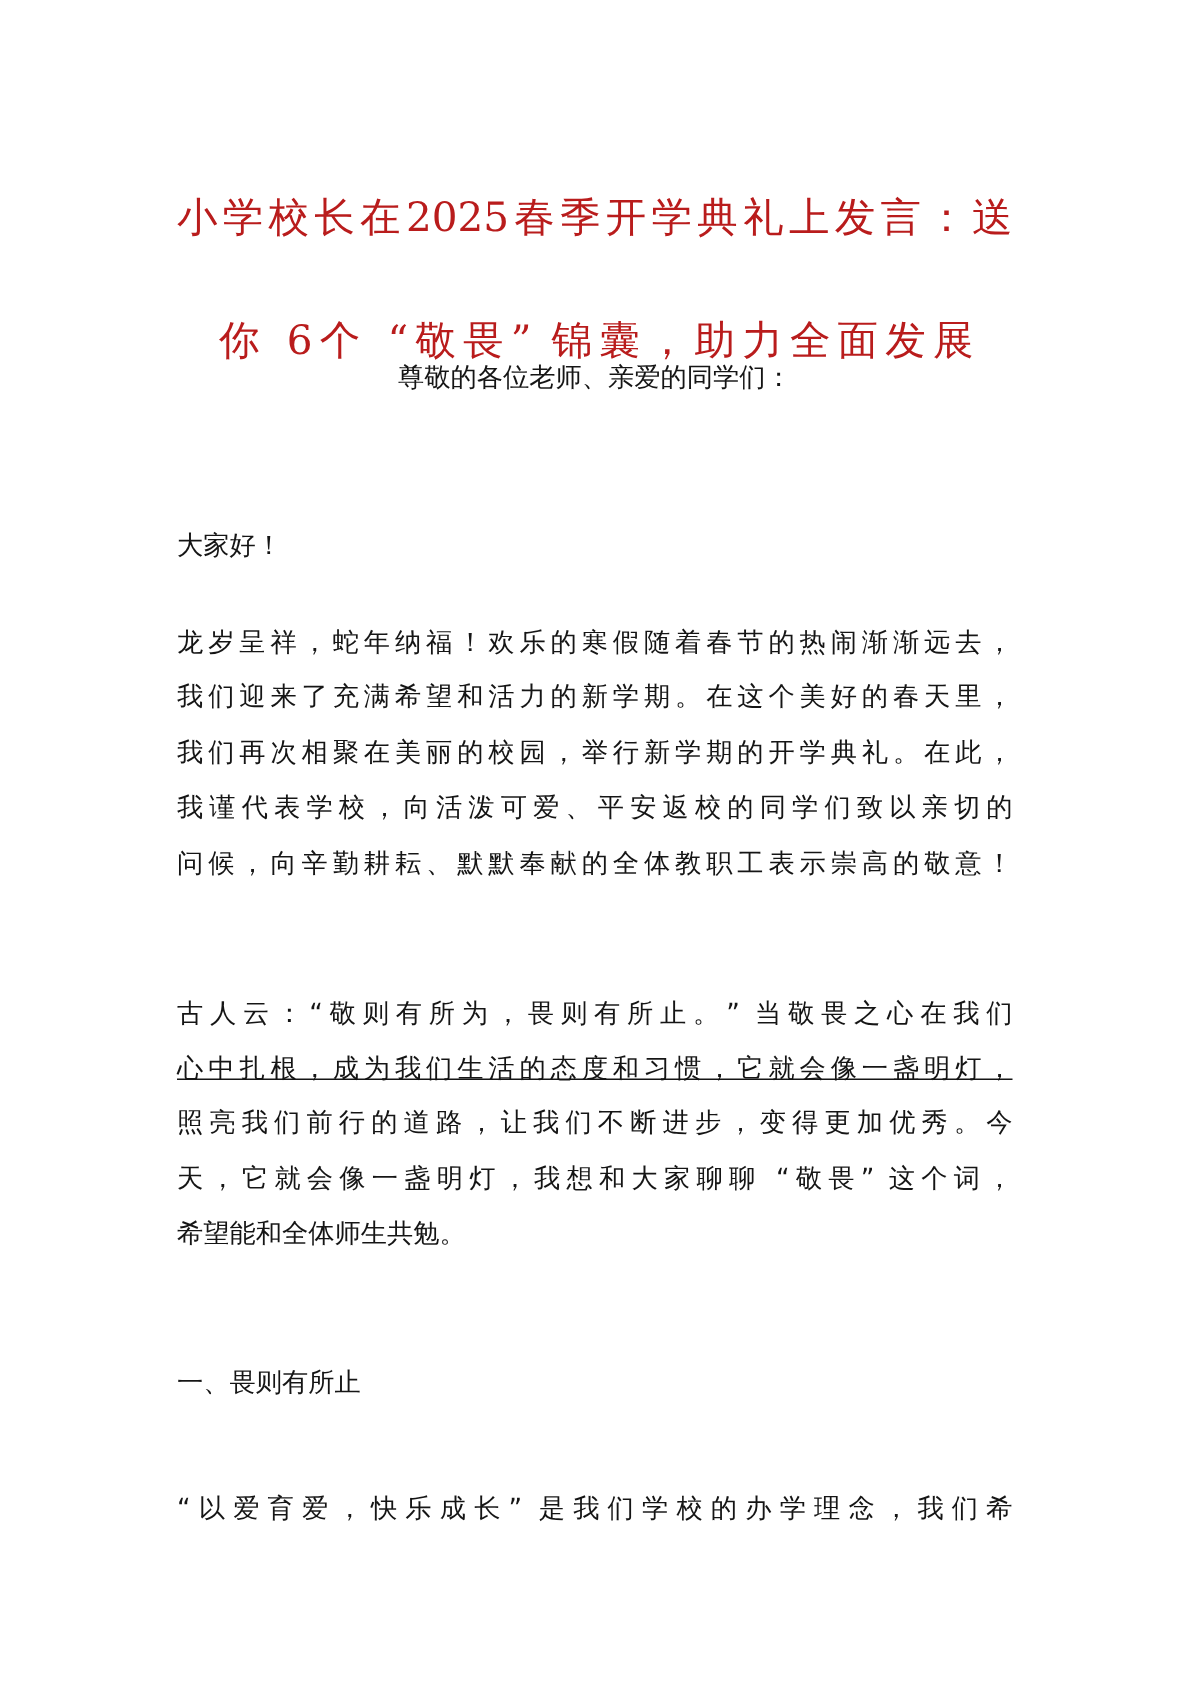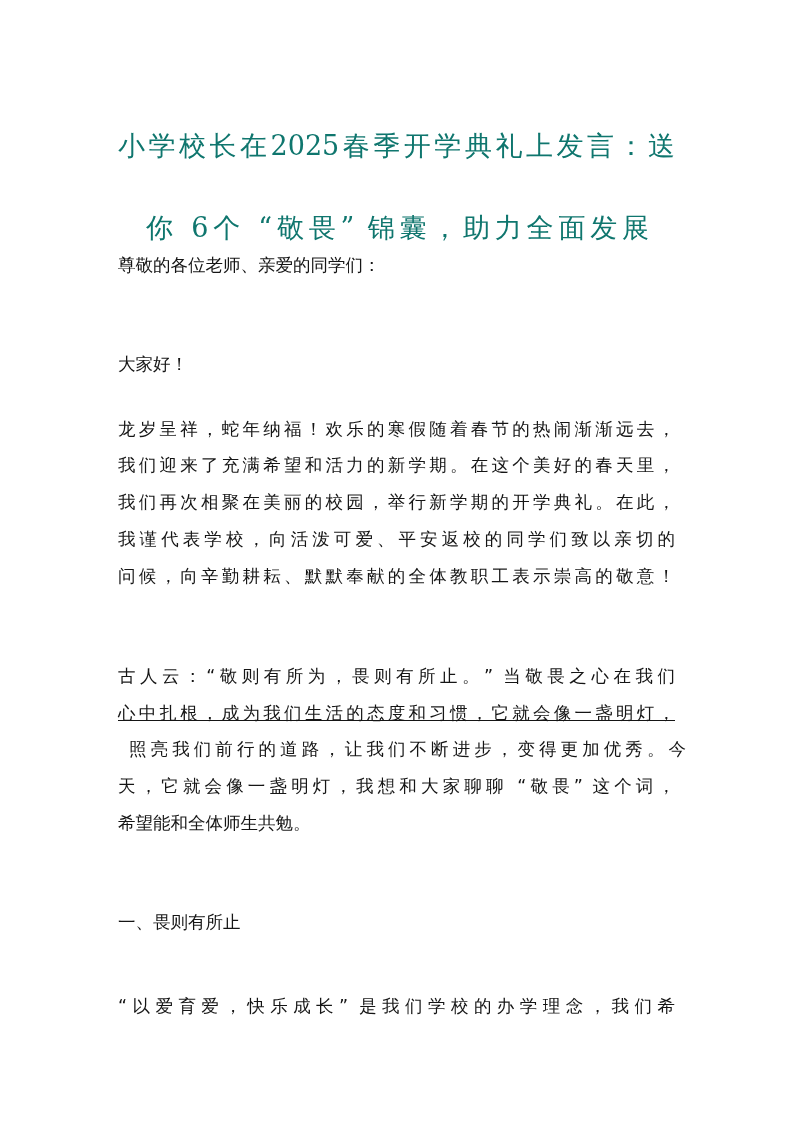--- a/index.html
+++ b/index.html
@@ -22,21 +22,21 @@
       height: 1122px;
       background: #ffffff;
     }
     .title {
       position: absolute;
       left: 118px;
       width: 557px;
       font-family: "DejaVu Serif", "Liberation Serif", serif;
       font-size: 27px;
       line-height: 30px;
-      color: #0f766e;
+      color: #b91c1c;
       white-space: nowrap;
     }
     .title-line-1 { top: 131px; text-align: justify; text-align-last: justify; }
     .title-line-2 { top: 181px; left: 146px; width: 503px; text-align: justify; text-align-last: justify; margin-top: 32px; }
     .line {
       position: absolute;
       left: 118px;
       width: 557px;
       font-size: 17.5px;
       line-height: 22px;
@@ -50,33 +50,33 @@
     .left { text-align: left; }
   </style>
 </head>
 <body>
 
 <div class="page">
 
   <div class="title title-line-1">小学校长在2025春季开学典礼上发言：送</div>
   <div class="title title-line-2">你 6个 “敬畏” 锦囊，助力全面发展</div>
 
-  <div class="line left" style="top:254px;">尊敬的各位老师、亲爱的同学们：</div>
+  <div class="line left" style="top:241px;text-align:center;">尊敬的各位老师、亲爱的同学们：</div>
 
   <div class="line left" style="top:353px;">大家好！</div>
 
   <div class="line justify" style="top:418px;">龙岁呈祥，蛇年纳福！欢乐的寒假随着春节的热闹渐渐远去，</div>
   <div class="line justify" style="top:454px;">我们迎来了充满希望和活力的新学期。在这个美好的春天里，</div>
   <div class="line justify" style="top:491px;">我们再次相聚在美丽的校园，举行新学期的开学典礼。在此，</div>
   <div class="line justify" style="top:528px;">我谨代表学校，向活泼可爱、平安返校的同学们致以亲切的</div>
   <div class="line justify" style="top:565px;">问候，向辛勤耕耘、默默奉献的全体教职工表示崇高的敬意！</div>
 
   <div class="line justify" style="top:665px;">古人云：“敬则有所为，畏则有所止。” 当敬畏之心在我们</div>
   <div class="line justify" style="top:702px;text-decoration:underline;">心中扎根，成为我们生活的态度和习惯，它就会像一盏明灯，</div>
-  <div class="line justify" style="top:738px;margin-left:11px;">照亮我们前行的道路，让我们不断进步，变得更加优秀。今</div>
+  <div class="line justify" style="top:738px;">照亮我们前行的道路，让我们不断进步，变得更加优秀。今</div>
   <div class="line justify" style="top:775px;">天，它就会像一盏明灯，我想和大家聊聊 “敬畏” 这个词，</div>
   <div class="line left" style="top:812px;">希望能和全体师生共勉。</div>
 
   <div class="line left" style="top:911px;">一、畏则有所止</div>
 
   <div class="line justify" style="top:995px;">“以爱育爱，快乐成长” 是我们学校的办学理念，我们希</div>
 
 </div>
 
 </body></html>

